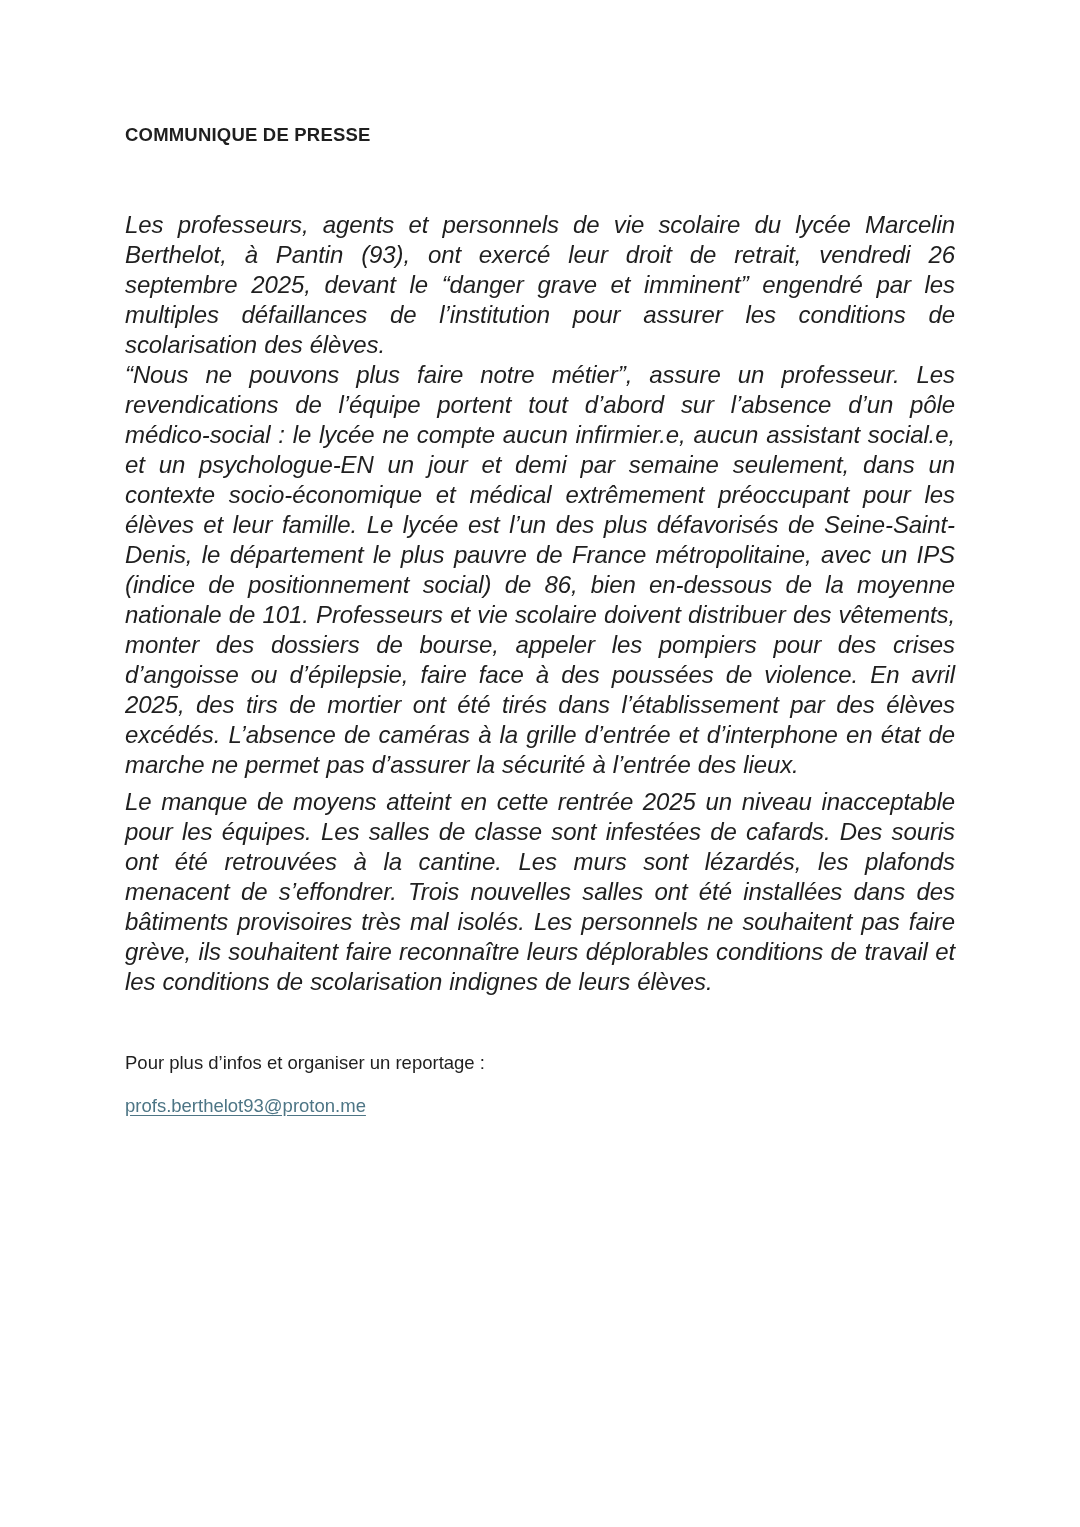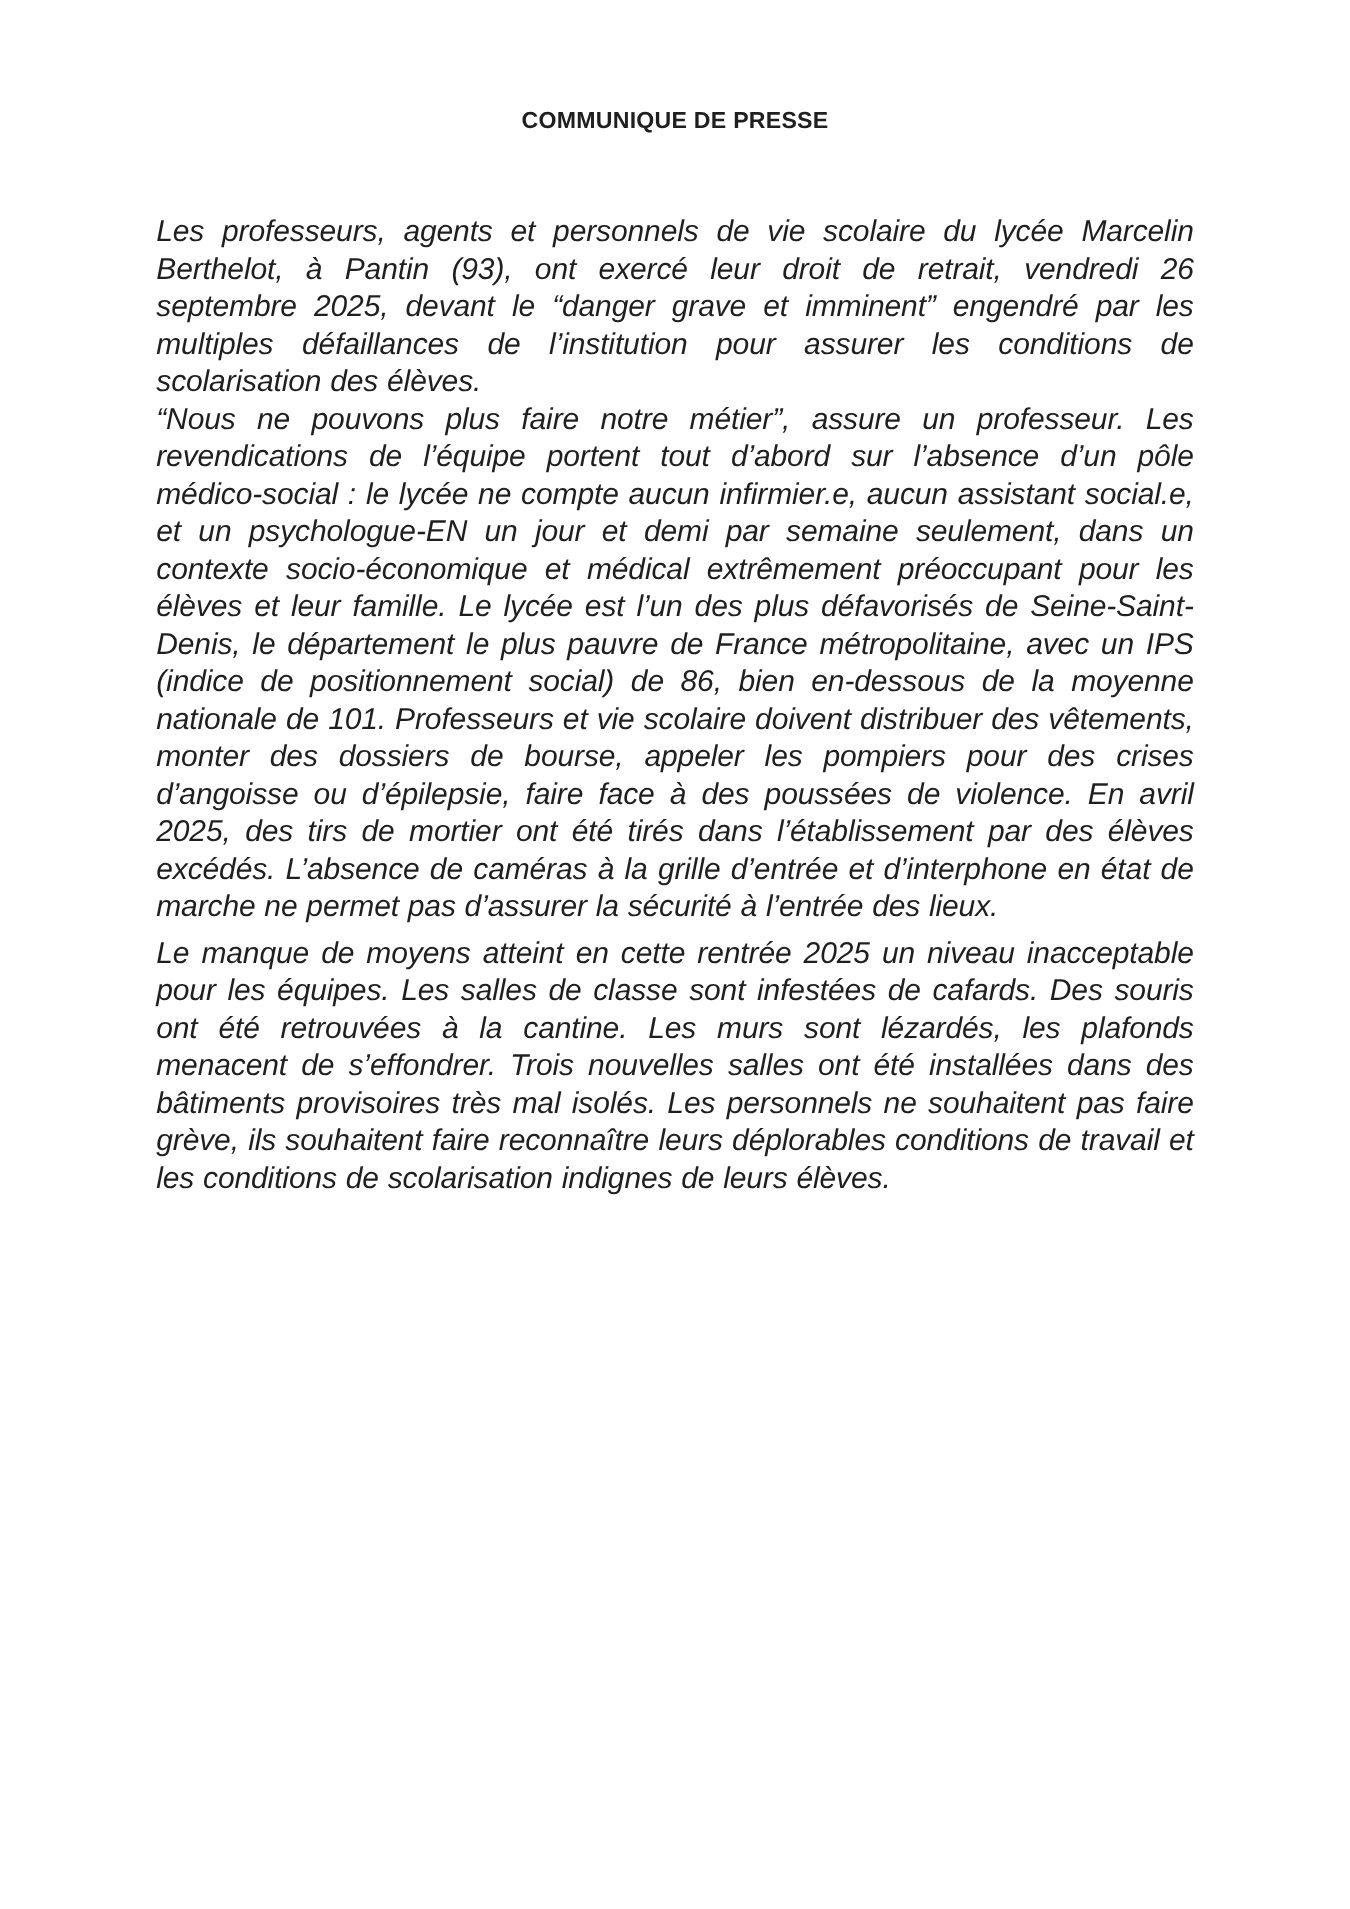--- a/index.html
+++ b/index.html
@@ -13,25 +13,25 @@
     height: 1527px;
     background: #ffffff;
     box-sizing: border-box;
     padding: 0 125px;
     font-family: "Liberation Sans", sans-serif;
     color: #1f1f1f;
     overflow: hidden;
   }
   .doc-title {
     margin: 0;
-    padding-top: 81px;
+    padding-top: 120px;
     font-size: 18.5px;
     font-weight: bold;
     line-height: 30px;
-    text-align: center;
+    text-align: left;
     letter-spacing: 0.2px;
   }
   .doc-subtitle {
     margin: 17px 0 0 0;
     font-size: 18.5px;
     font-weight: bold;
     line-height: 30px;
     text-align: center;
   }
   .para {
@@ -71,15 +71,19 @@
 
   <h1 class="doc-title">COMMUNIQUE DE PRESSE</h1>
 
 
   <p class="para para-1">Les professeurs, agents et personnels de vie scolaire du lycée Marcelin Berthelot, à Pantin (93), ont exercé leur droit de retrait, vendredi 26 septembre 2025, devant le “danger grave et imminent” engendré par les multiples défaillances de l’institution pour assurer les conditions de scolarisation des élèves.</p>
 
   <p class="para para-2">“Nous ne pouvons plus faire notre métier”, assure un professeur. Les revendications de l’équipe portent tout d’abord sur l’absence d’un pôle médico-social : le lycée ne compte aucun infirmier.e, aucun assistant social.e, et un psychologue-EN un jour et demi par semaine seulement, dans un contexte socio-économique et médical extrêmement préoccupant pour les élèves et leur famille. Le lycée est l’un des plus défavorisés de Seine-Saint-Denis, le département le plus pauvre de France métropolitaine, avec un IPS (indice de positionnement social) de 86, bien en-dessous de la moyenne nationale de 101. Professeurs et vie scolaire doivent distribuer des vêtements, monter des dossiers de bourse, appeler les pompiers pour des crises d’angoisse ou d’épilepsie, faire face à des poussées de violence. En avril 2025, des tirs de mortier ont été tirés dans l’établissement par des élèves excédés. L’absence de caméras à la grille d’entrée et d’interphone en état de marche ne permet pas d’assurer la sécurité à l’entrée des lieux.</p>
 
   <p class="para para-3">Le manque de moyens atteint en cette rentrée 2025 un niveau inacceptable pour les équipes. Les salles de classe sont infestées de cafards. Des souris ont été retrouvées à la cantine. Les murs sont lézardés, les plafonds menacent de s’effondrer. Trois nouvelles salles ont été installées dans des bâtiments provisoires très mal isolés. Les personnels ne souhaitent pas faire grève, ils souhaitent faire reconnaître leurs déplorables conditions de travail et les conditions de scolarisation indignes de leurs élèves.</p>
 
+  <p class="contact-line">Pour plus d’infos et organiser un reportage :</p>
 
+  <p class="email-line">
+    <a class="email-link">profs.berthelot93@proton.me</a>
+  </p>
 
 </div>
 
 </body></html>

